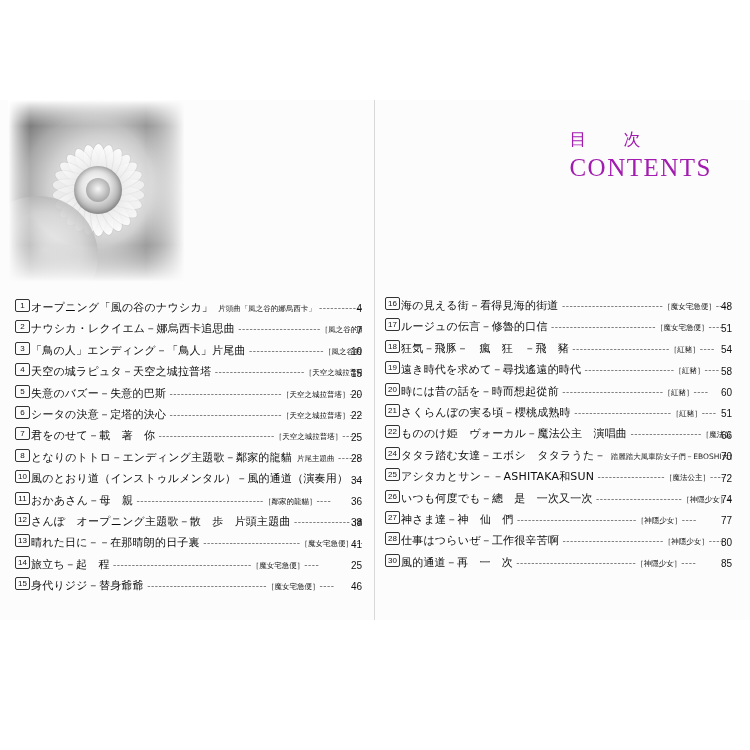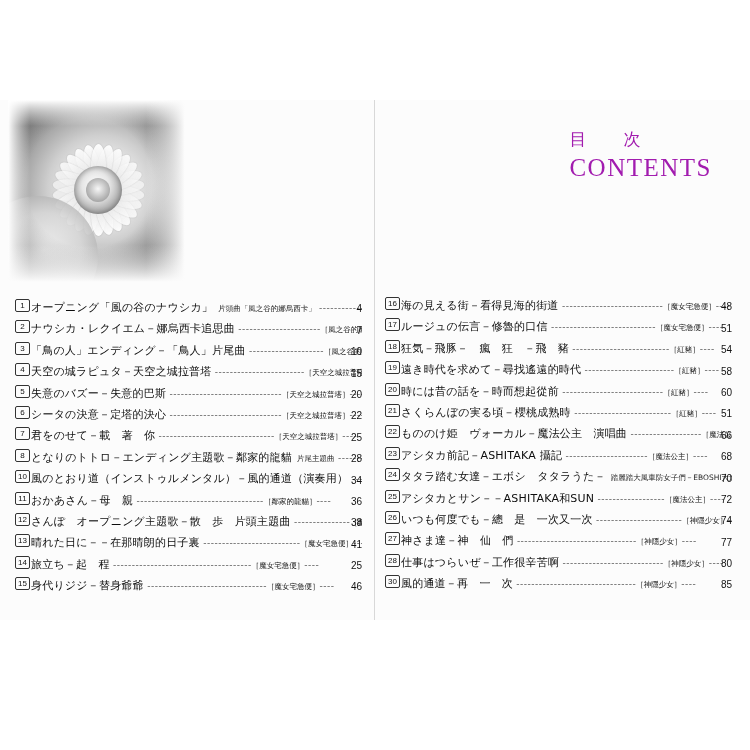--- a/index.html
+++ b/index.html
@@ -204,21 +204,20 @@
       <div class="row"><span class="num"><i>15</i></span><span class="title">身代りジジ－替身爺爺</span><span class="dots"> --------------------------------</span><span class="work">［魔女宅急便］</span><span class="dots">----</span><span class="pg">46</span></div>
     </div>
   <div class="col col-right" id="colRight">
       <div class="row"><span class="num"><i>16</i></span><span class="title">海の見える街－看得見海的街道</span><span class="dots"> ---------------------------</span><span class="work">［魔女宅急便］</span><span class="dots">----</span><span class="pg">48</span></div>
       <div class="row"><span class="num"><i>17</i></span><span class="title">ルージュの伝言－修魯的口信</span><span class="dots"> ----------------------------</span><span class="work">［魔女宅急便］</span><span class="dots">----</span><span class="pg">51</span></div>
       <div class="row"><span class="num"><i>18</i></span><span class="title">狂気－飛豚－　瘋　狂　－飛　豬</span><span class="dots"> --------------------------</span><span class="work">［紅豬］</span><span class="dots">----</span><span class="pg">54</span></div>
       <div class="row"><span class="num"><i>19</i></span><span class="title">遠き時代を求めて－尋找遙遠的時代</span><span class="dots"> ------------------------</span><span class="work">［紅豬］</span><span class="dots">----</span><span class="pg">58</span></div>
       <div class="row"><span class="num"><i>20</i></span><span class="title">時には昔の話を－時而想起從前</span><span class="dots"> ---------------------------</span><span class="work">［紅豬］</span><span class="dots">----</span><span class="pg">60</span></div>
       <div class="row"><span class="num"><i>21</i></span><span class="title">さくらんぼの実る頃－櫻桃成熟時</span><span class="dots"> --------------------------</span><span class="work">［紅豬］</span><span class="dots">----</span><span class="pg">51</span></div>
       <div class="row"><span class="num"><i>22</i></span><span class="title">もののけ姫　ヴォーカル－魔法公主　演唱曲</span><span class="dots"> -------------------</span><span class="work">［魔法公主］</span><span class="pg">66</span></div>
-      <div class="row"><span class="num"><i>23</i></span><span class="title">アシタカ前記－ASHITAKA 攝記</span><span class="dots"> ----------------------</span><span class="work">［魔法公主］</span><span class="dots">----</span><span class="pg">68</span></div>
       <div class="row"><span class="num"><i>24</i></span><span class="title">タタラ踏む女達－エボシ　タタラうた－</span> <span class="sub">踏麗踏大風車防女子們－EBOSHI大進車歌</span><span class="pg">70</span></div>
       <div class="row"><span class="num"><i>25</i></span><span class="title">アシタカとサン－－ASHITAKA和SUN</span><span class="dots"> ------------------</span><span class="work">［魔法公主］</span><span class="dots">----</span><span class="pg">72</span></div>
       <div class="row"><span class="num"><i>26</i></span><span class="title">いつも何度でも－總　是　一次又一次</span><span class="dots"> -----------------------</span><span class="work">［神隱少女］</span><span class="dots">----</span><span class="pg">74</span></div>
       <div class="row"><span class="num"><i>27</i></span><span class="title">神さま達－神　仙　們</span><span class="dots"> --------------------------------</span><span class="work">［神隱少女］</span><span class="dots">----</span><span class="pg">77</span></div>
       <div class="row"><span class="num"><i>28</i></span><span class="title">仕事はつらいぜ－工作很辛苦啊</span><span class="dots"> ---------------------------</span><span class="work">［神隱少女］</span><span class="dots">----</span><span class="pg">80</span></div>
       <div class="row"><span class="num"><i>30</i></span><span class="title">風的通道－再　一　次</span><span class="dots"> --------------------------------</span><span class="work">［神隱少女］</span><span class="dots">----</span><span class="pg">85</span></div>
     </div>
 
   <div class="band-top"></div>
   <div class="band-bottom"></div>

